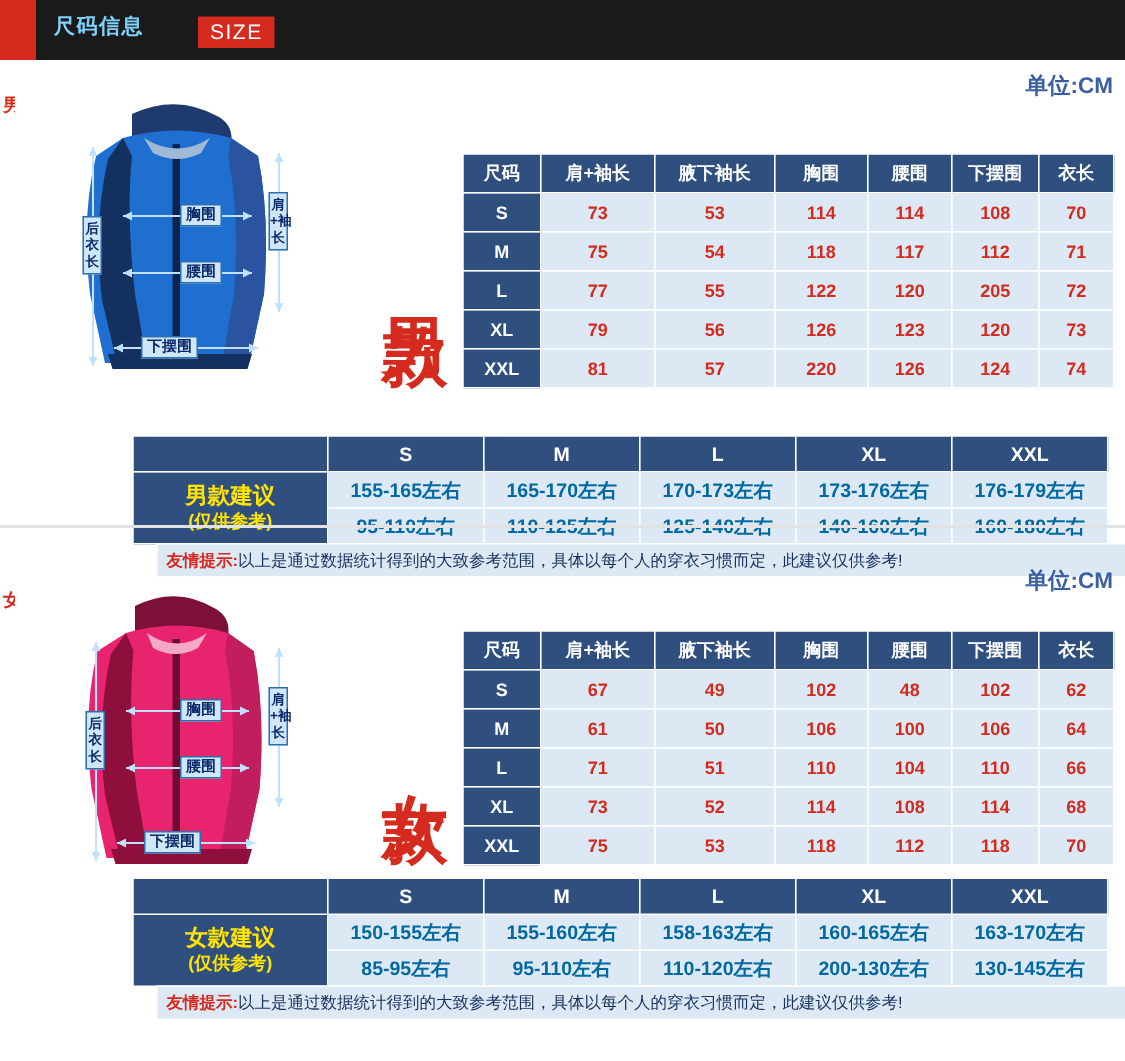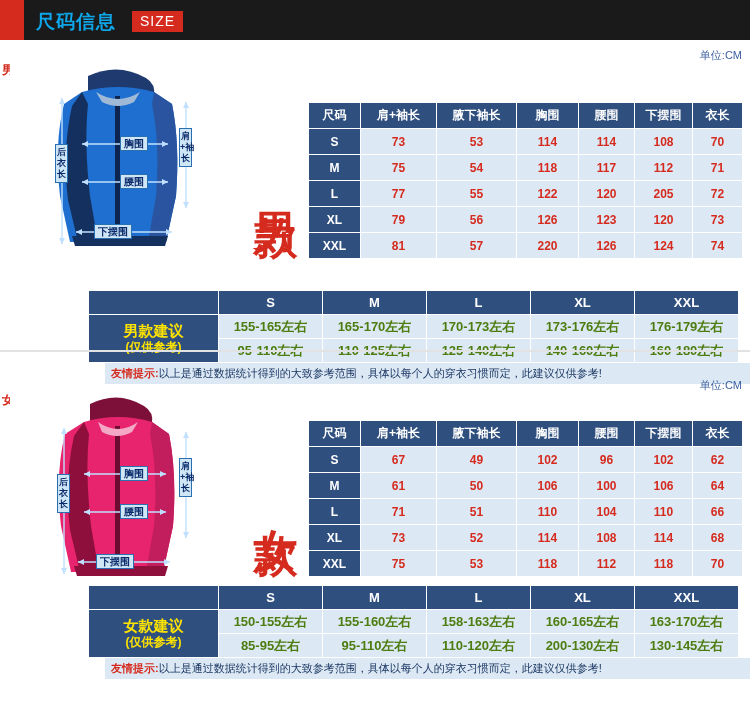--- a/index.html
+++ b/index.html
@@ -16,36 +16,36 @@
   .header {
     position: absolute; left: 0; top: 0; width: 750px; height: 40px;
     background: #1a1a1a;
   }
   .header-accent {
     position: absolute; left: 0; top: 0; width: 24px; height: 40px;
     background: #d52b1e;
   }
   .header-title {
     position: absolute; left: 36px; top: 9px;
-    color: #0ea5e9; font-size: 19px; font-weight: bold; letter-spacing: 1px;
+    color: #7dd3fc; font-size: 14px; font-weight: bold; letter-spacing: 1px;
   }
   .header-size-tag {
     position: absolute; left: 132px; top: 11px;
     background: #d52b1e; color: #fff; font-size: 14px;
     padding: 2px 8px 3px 8px; letter-spacing: 1px;
   }
 
   
   .section { position: absolute; left: 0; width: 750px; }
   .sec-men { top: 40px; height: 305px; }
   .sec-women { top: 370px; height: 330px; }
 
   .unit-label {
     position: absolute; right: 8px; top: 8px;
-    font-size: 11px; color: #3a5fa0; font-weight: normal;
+    font-size: 15px; color: #3a5fa0; font-weight: bold;
   }
   .side-label {
     position: absolute; left: 2px; top: 22px;
     font-size: 12px; color: #d52b1e; font-weight: bold;
   }
 
   
   .jacket-box {
     position: absolute; left: 10px; top: 18px; width: 215px; height: 200px;
   }
@@ -96,21 +96,21 @@
   table.rtable {
     position: absolute; border-collapse: collapse; table-layout: fixed;
   }
   table.rtable td, table.rtable th {
     border: 1px solid #ffffff; text-align: center; font-size: 13px; height: 24px;
   }
   table.rtable thead th {
     background: #2f4f7f; color: #ffffff; font-weight: bold;
   }
   table.rtable thead th.corner { background: #2f4f7f; }
-  table.rtable tbody td { background: #dce9f5; color: #4d7c0f; font-weight: bold; }
+  table.rtable tbody td { background: #dce9f5; color: #0369a1; font-weight: bold; }
   table.rtable tbody td.label {
     background: #2f4f7f; color: #ffe400; font-weight: bold; font-size: 15px;
     line-height: 17px;
   }
   table.rtable tbody td.label .sub { font-size: 12px; color: #ffe400; display:block; }
 
   .tip {
     position: absolute; font-size: 11px; color: #16315e;
     background: #dce9f5; border: 1px solid #ffffff;
     padding: 3px 6px; white-space: nowrap; margin-left: 16px;
@@ -371,21 +371,21 @@
             <th>下摆围</th>
             <th>衣长</th>
           </tr>
         </thead>
       <tbody>
           <tr>
             <td class="sizecell">S</td>
             <td>67</td>
             <td>49</td>
             <td>102</td>
-            <td>96</td>
+            <td>48</td>
             <td>102</td>
             <td>62</td>
           </tr>
           <tr>
             <td class="sizecell">M</td>
             <td>61</td>
             <td>50</td>
             <td>106</td>
             <td>100</td>
             <td>106</td>

